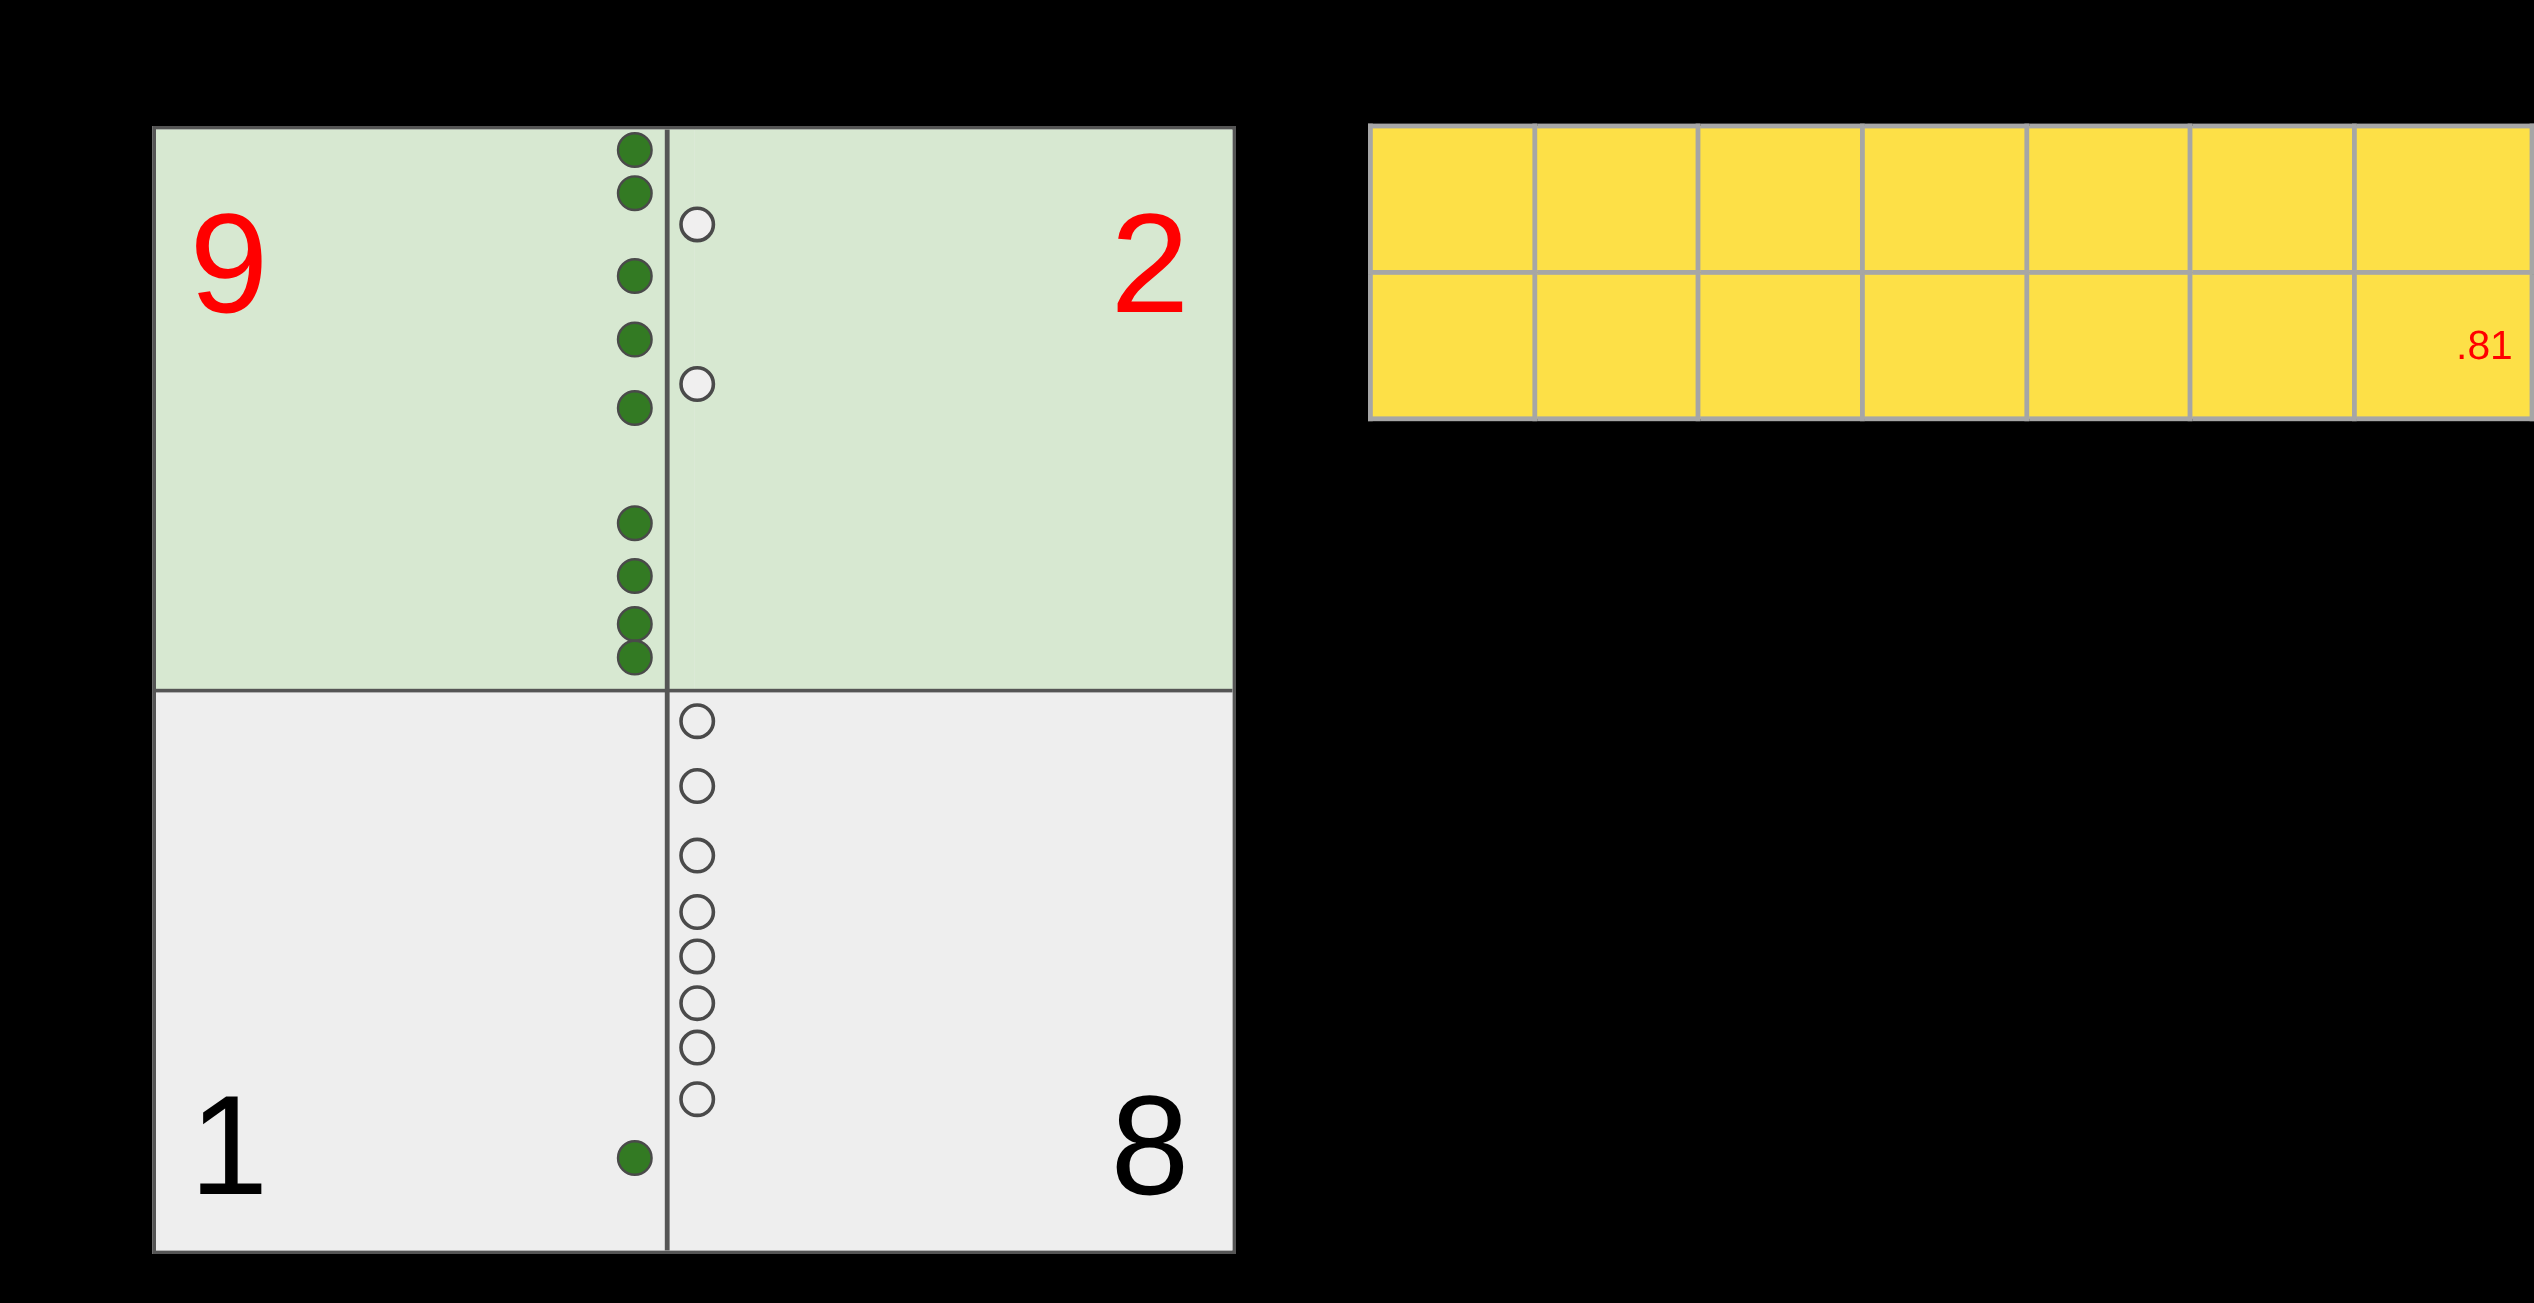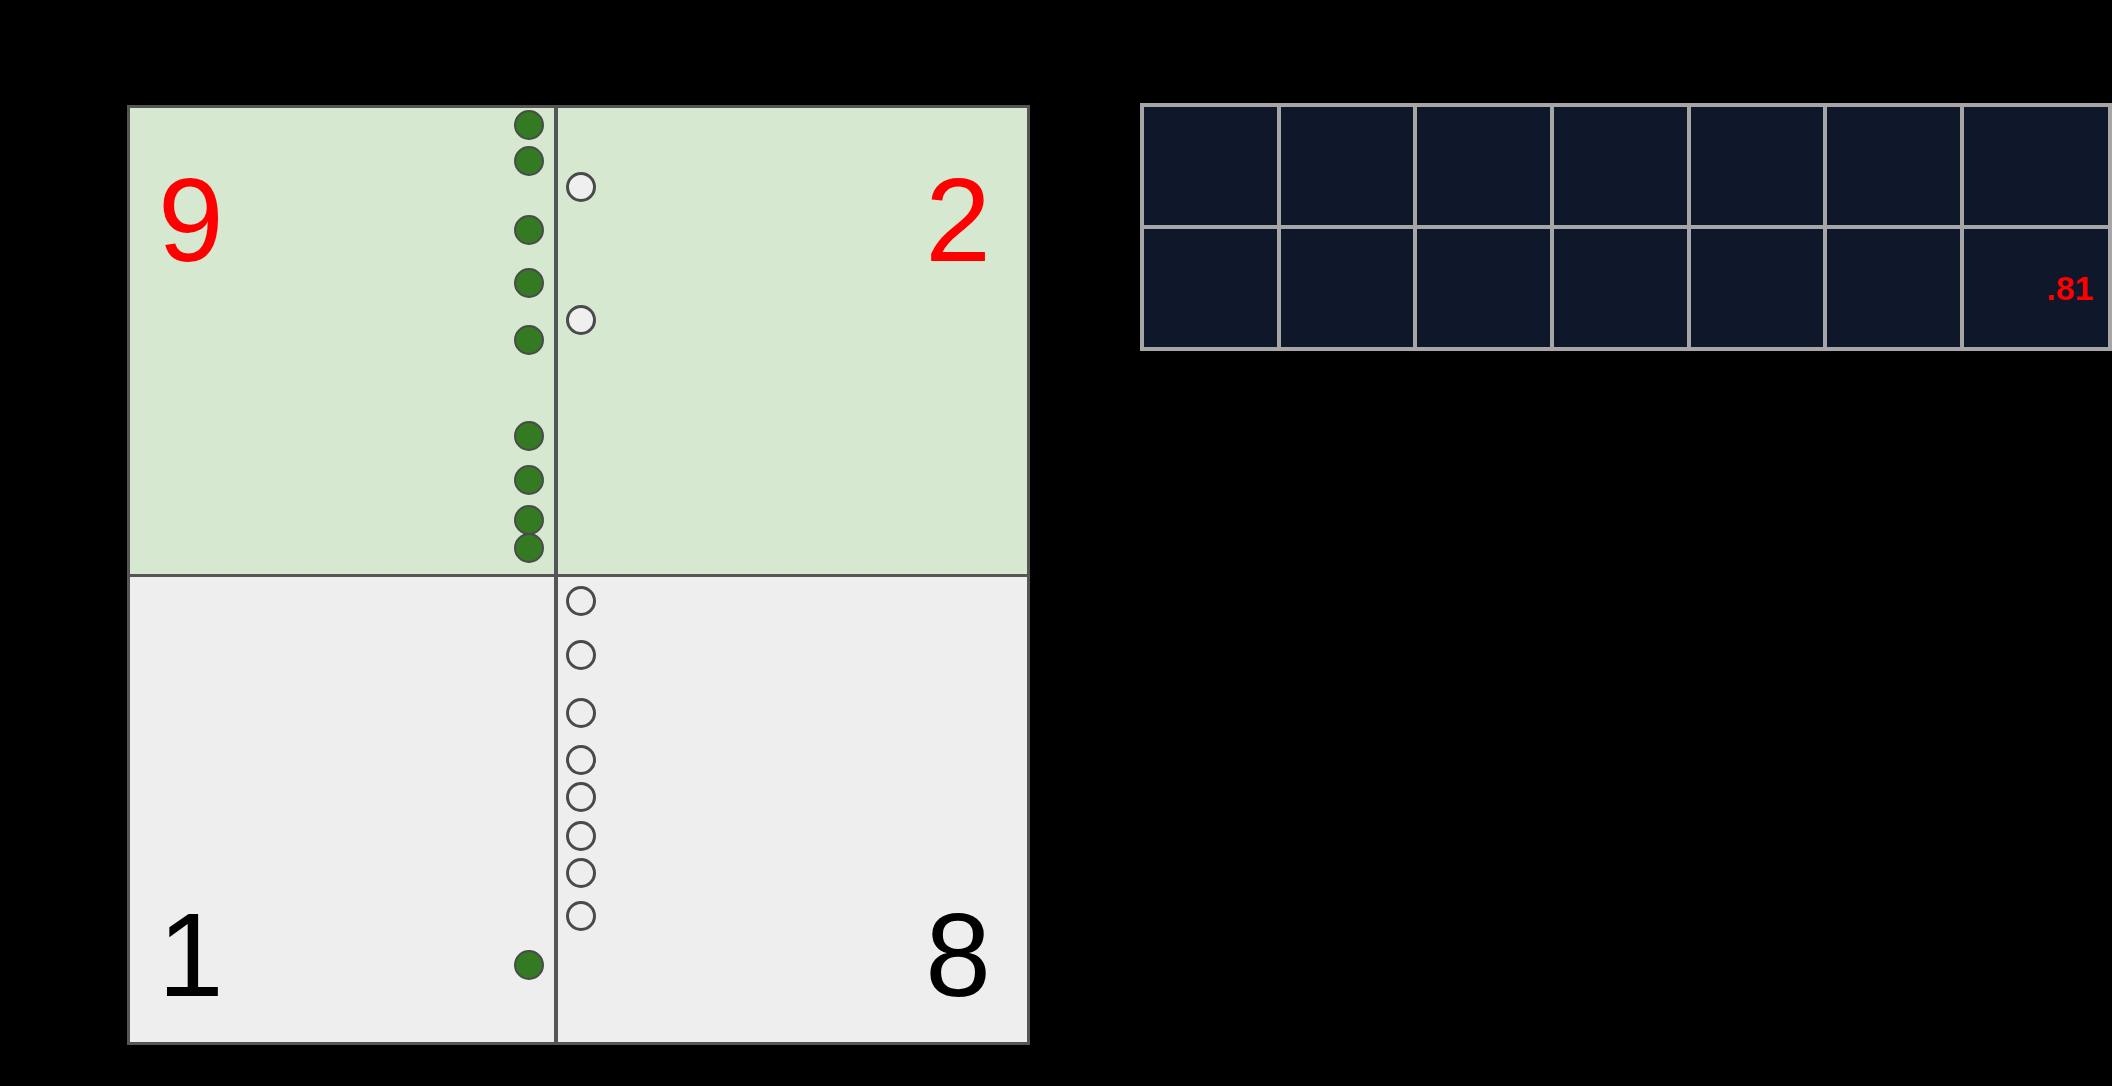--- a/index.html
+++ b/index.html
@@ -112,28 +112,28 @@
     position: absolute;
     left: 1140px;
     top: 103px;
     border-collapse: collapse;
     table-layout: fixed;
   }
   #metric-table td {
     width: 138px;
     height: 118px;
     border: 4px solid #a6a6a6;
-    background: #0f172a;
+    background: #fde047;
     padding: 0 14px;
     text-align: right;
     vertical-align: middle;
     color: #ff0000;
     font-size: 34px;
     font-family: "Liberation Sans", sans-serif;
-    font-weight: bold;
+    font-weight: normal;
   }
 </style>
 </head>
 <body>
 
 <div id="quadrant-panel">
 
   <div class="quadrant q-top-left"></div>
   <div class="quadrant q-top-right"></div>
   <div class="quadrant q-bottom-left"></div>

